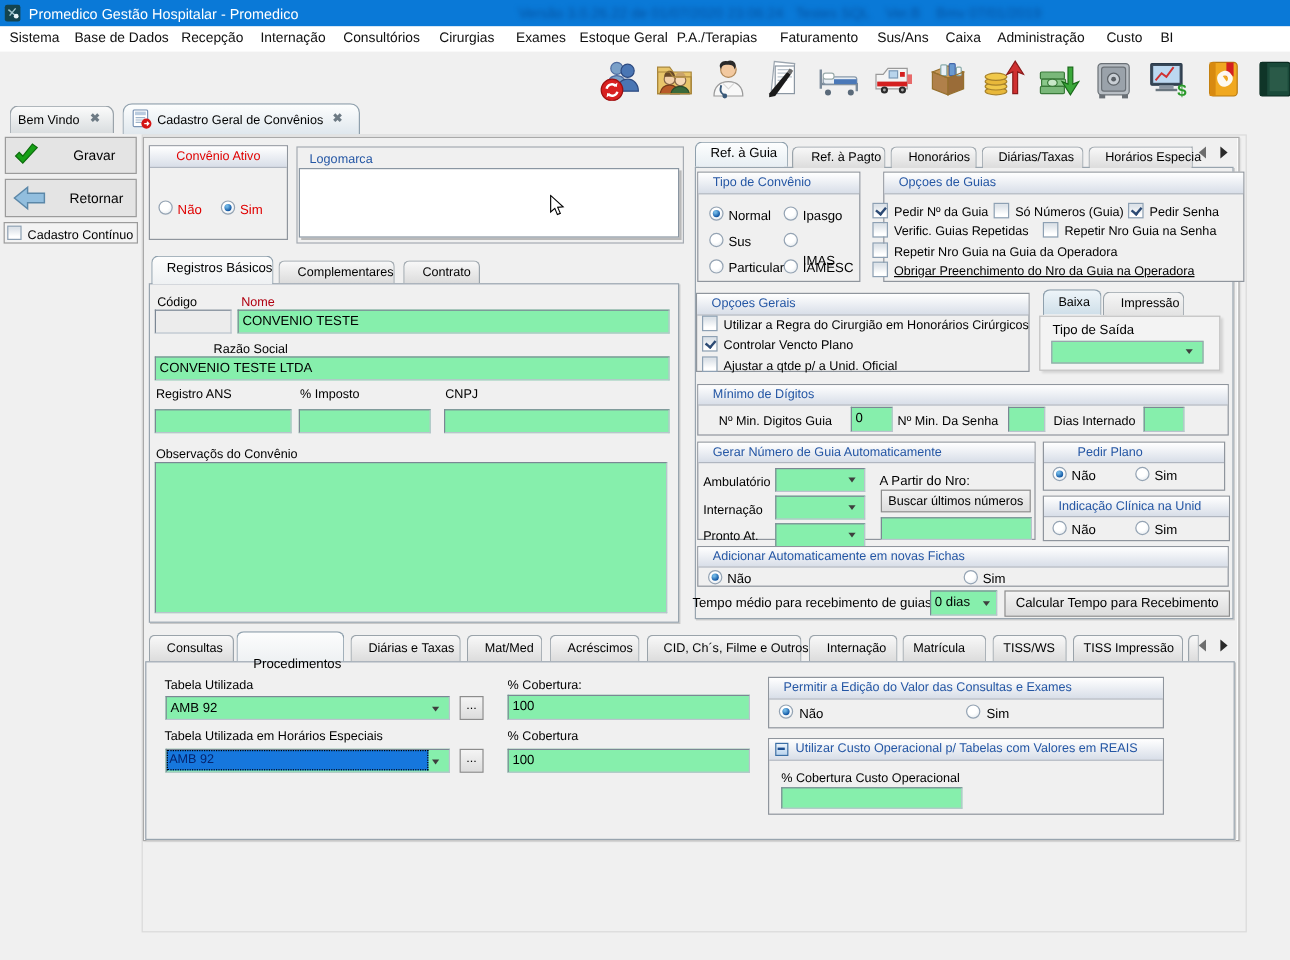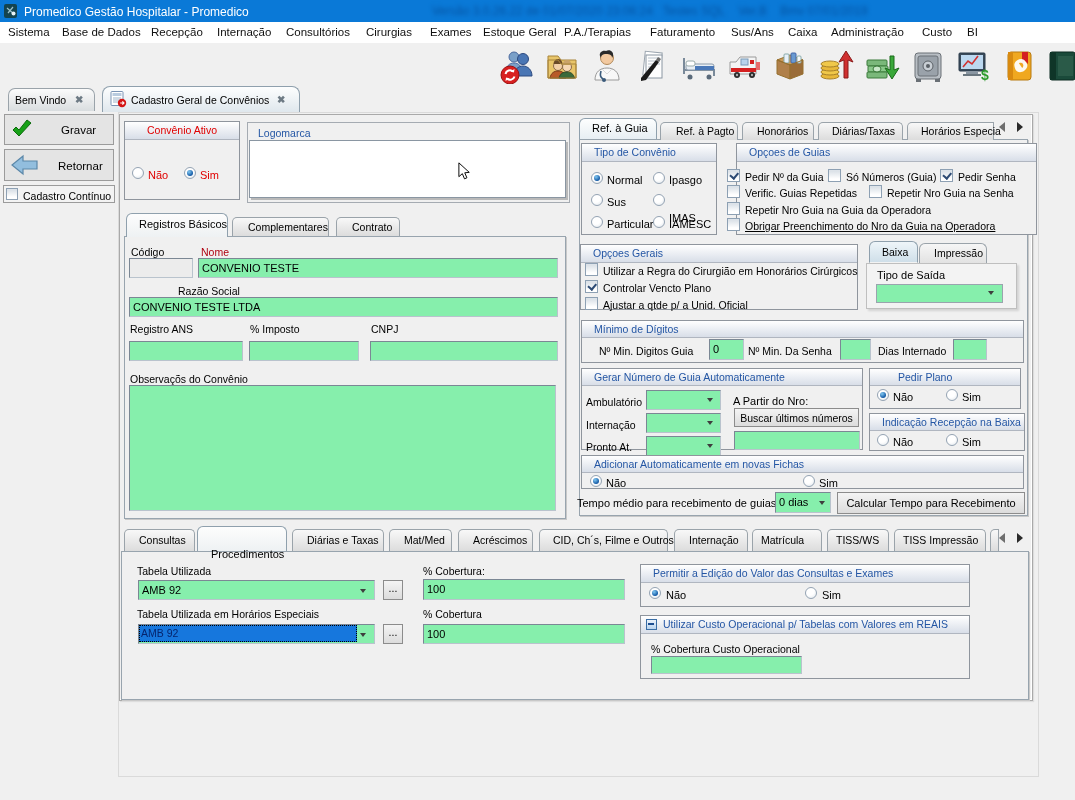--- a/index.html
+++ b/index.html
@@ -219,21 +219,21 @@
 
 <div class="grp" style="left:869px;top:368px;width:152px;height:41px;">
   <div class="ghd" style="height:17px;line-height:16px;padding-left:28px;">Pedir Plano</div>
 </div>
 <div class="rad on" style="left:877px;top:389px;"></div>
 <div class="lb" style="left:893px;top:391px;font-size:11px;">Não</div>
 <div class="rad" style="left:946px;top:389px;"></div>
 <div class="lb" style="left:962px;top:391px;font-size:11px;">Sim</div>
 
 <div class="grp" style="left:869px;top:413px;width:156px;height:38px;">
-  <div class="ghd" style="height:17px;line-height:16px;">Indicação Recepção na Baixa</div>
+  <div class="ghd" style="height:17px;line-height:16px;">Indicação Clínica na Unid</div>
 </div>
 <div class="rad" style="left:877px;top:434px;"></div>
 <div class="lb" style="left:893px;top:436px;font-size:11px;">Não</div>
 <div class="rad" style="left:946px;top:434px;"></div>
 <div class="lb" style="left:962px;top:436px;font-size:11px;">Sim</div>
 
 <div class="grp" style="left:581px;top:455px;width:443px;height:34px;">
   <div class="ghd" style="height:17px;line-height:16px;">Adicionar Automaticamente em novas Fichas</div>
 </div>
 <div class="rad on" style="left:590px;top:475px;"></div>

